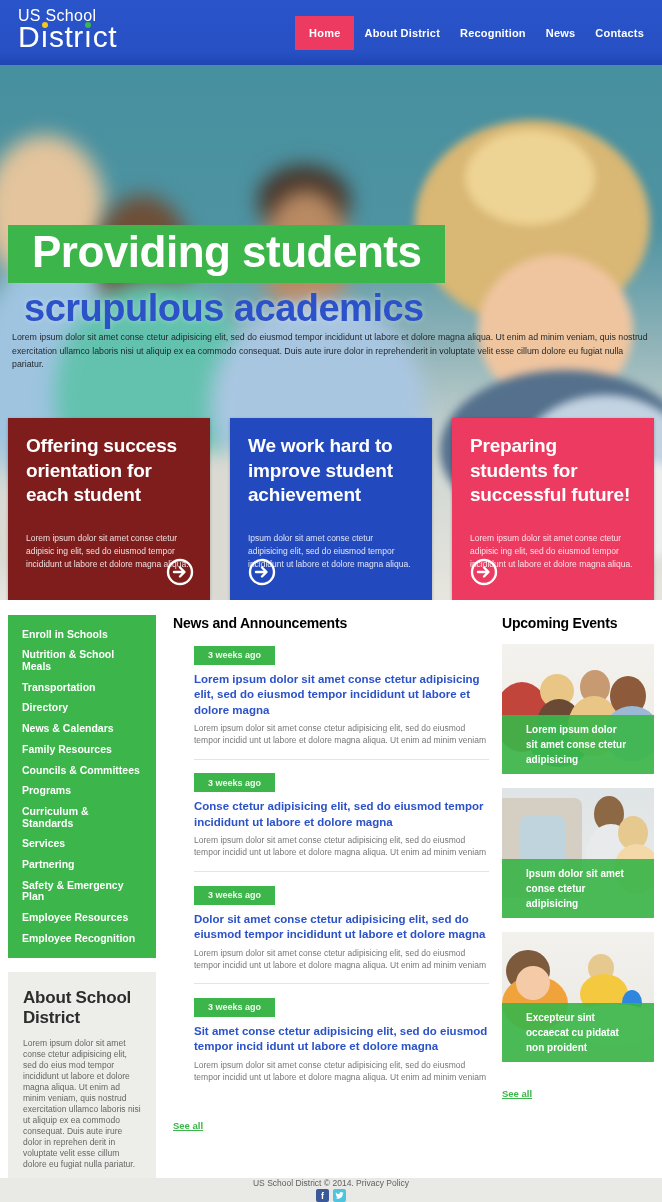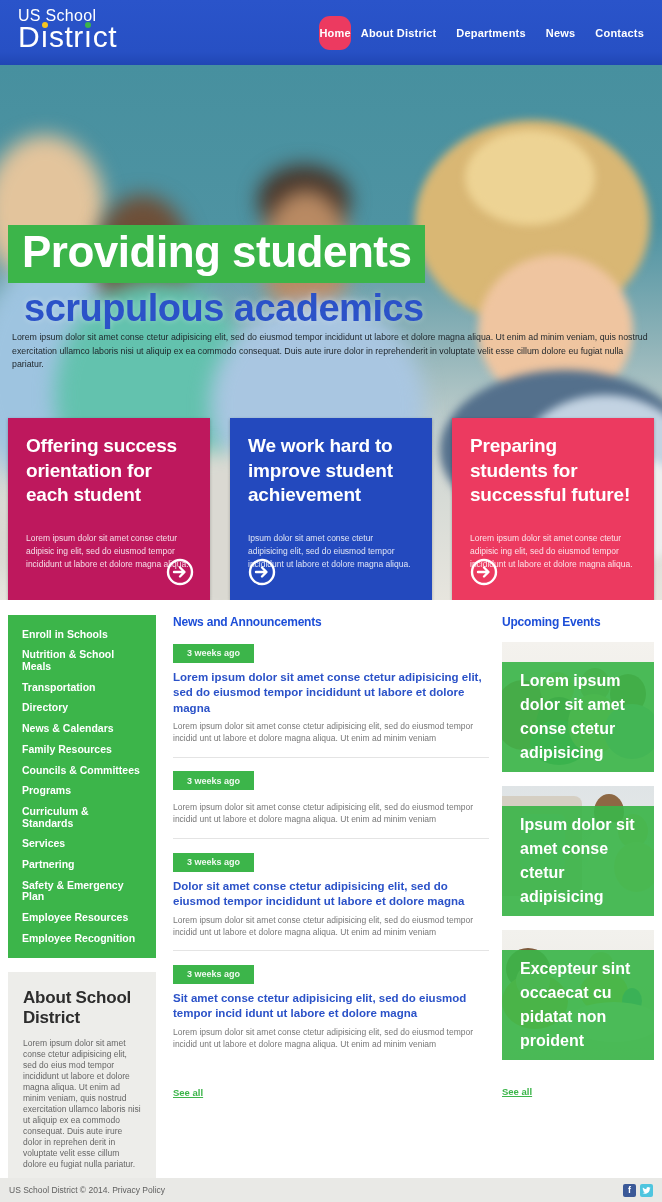--- a/index.html
+++ b/index.html
@@ -23,21 +23,21 @@
   .logo-line1 { font-size:16px; font-weight:400; letter-spacing:.3px; display:block; }
   .logo-line2 { font-size:30px; font-weight:400; letter-spacing:.5px; display:block; margin-top:-4px; line-height:1.05; }
   .iw { position:relative; display:inline-block; }
   .idot { position:absolute; width:6px; height:6px; border-radius:50%; top:1px; left:50%; transform:translateX(-50%); }
   .dot-yellow { background:#F7C520; }
   .dot-green  { background:#3CB54A; }
   .nav { position:absolute; right:8px; top:0; height:65px; display:flex; align-items:center; }
   .nav a {
     color:#fff; font-size:11px; font-weight:700; padding:11px 10px; letter-spacing:.2px;
   }
-  .nav a.active { background:#EC3A60; padding:11px 0;border-radius:11px; }
+  .nav a.active { background:#EC3A60; padding:11px 14px; }
 
   
   .hero {
     position:absolute; top:65px; left:0; width:662px; height:535px;
     overflow:hidden; background:#7FAab4;
   }
   .hero-photo { position:absolute; inset:0;
     background:linear-gradient(180deg,#47909F 0%,#4E93A2 30%,#8FB3B8 52%,#CFD6D2 72%,#E7E5DE 100%);
   }
   .blob { position:absolute; border-radius:50%; }
@@ -56,38 +56,38 @@
   .b-boy-hair   { left:415px; top:55px;  width:235px; height:205px; background:#D9B774; }
   .b-boy-hair2  { left:465px; top:65px;  width:130px; height:95px;  background:#EDD394; }
   .b-boy-face   { left:478px; top:190px; width:155px; height:150px; background:#EFC5A0; }
   .b-boy-shirt  { left:440px; top:305px; width:250px; height:160px; background:#54708C; }
   .b-boy-shirt2 { left:520px; top:330px; width:170px; height:130px; background:#C3D3E2; }
   .b-boy-sleeve { left:560px; top:390px; width:130px; height:110px; background:#EDEFEF; }
 
   .hero-title {
     position:absolute; left:8px; top:160px; z-index:5;
     display:inline-block; background:#3CB54A; color:#fff;
-    font-size:44px; font-weight:700; line-height:1.18; padding:1px 14px 5px;
+    font-size:44px; font-weight:700; line-height:1.18; padding:1px 24px 5px;
     letter-spacing:-.5px;
   }
   .hero-subtitle {
     position:absolute; left:24px; top:222px; z-index:5;
     color:#2B52C8; font-size:38px; font-weight:700; letter-spacing:-.5px;
     text-shadow:0 0 6px rgba(255,255,255,.35);
   }
   .hero-text {
     position:absolute; left:12px; right:10px; top:266px; z-index:5;
     color:#1d2429; font-size:8.8px; line-height:1.55; font-weight:400;
   }
 
   
   .cards { position:absolute; left:0; top:353px; width:662px; height:183px; z-index:6; }
   .card { position:absolute; top:0; width:202px; height:183px; padding:16px 18px; color:#fff;
           box-shadow:0 1px 3px rgba(0,0,0,.25); }
-  .card-1 { left:8px;   background:#be185d; }
+  .card-1 { left:8px;   background:#7f1d1d; }
   .card-2 { left:230px; background:#2349BE; }
   .card-3 { left:452px; background:#EC3A60; }
   .card h3 { font-size:19px; font-weight:700; line-height:1.3; letter-spacing:-.2px; }
   .card p  { margin-top:24px; font-size:8.5px; line-height:1.55; color:rgba(255,255,255,.85); }
   .card .arrow { position:absolute; bottom:15px; width:28px; height:28px; cursor:pointer; }
   .card-1 .arrow { right:16px; }
   .card-2 .arrow, .card-3 .arrow { left:18px; }
 
   
   .content { position:absolute; top:615px; left:0; width:662px; padding:0 8px; display:flex; }
@@ -101,37 +101,37 @@
 
   .about { background:#EDEDEA; margin-top:14px; padding:16px 15px 16px; }
   .about h2 { color:#2d2d2d; font-size:17px; font-weight:700; line-height:1.2; letter-spacing:-.2px; }
   .about p  { margin-top:9px; color:#666; font-size:8.5px; line-height:1.3; }
   .about .readmore {
     display:inline-block; margin-top:12px; background:#EC3A60; border:1px solid #D92D52;
     color:#fff; font-size:10px; font-weight:600; padding:7px 15px; cursor:pointer;
   }
 
   
-  .section-title { color:#1d4ed8; font-size:12px; font-weight:700; letter-spacing:-.2px; }
-  .news-list { margin-top:13px; }
+  .section-title { color:#000000; font-size:14px; font-weight:700; letter-spacing:-.2px; }
+  .news-list { margin-top:13px;margin-left:21px; }
   .news-item { padding-bottom:12px; margin-bottom:12px; border-bottom:1px solid #E4E4E4; }
   .news-item:last-of-type { border-bottom:none; }
   .badge { display:inline-block; background:#3CB54A; color:rgba(255,255,255,.92);
            font-size:9px; font-weight:600; padding:4.5px 14px; margin-bottom:7px; }
   .news-item h4 { color:#2B52C8; font-size:11.5px; font-weight:700; line-height:1.35; cursor:pointer; }
   .news-item p  { margin-top:5px; color:#777; font-size:8.5px; line-height:1.4; }
   .see-all { display:inline-block; margin-top:12px; color:#3CB54A; font-size:9.5px; font-weight:700;
              text-decoration:underline; }
 
   
   .events { margin-top:13px; }
   .event { position:relative; height:130px; margin-bottom:14px; overflow:hidden; cursor:pointer; }
   .ev-img { position:absolute; inset:0; }
   .ev-caption { position:absolute; left:0; right:0; bottom:0; background:rgba(60,181,74,.92);
-                color:#fff; font-size:16px; font-weight:600; line-height:1.5; padding:7px 18px; }
+                color:#fff; font-size:10px; font-weight:600; line-height:1.5; padding:7px 24px; }
   .ev1 .ev-img { background:linear-gradient(180deg,#F4F2EE 0%,#EDEAE4 100%); }
   .ev2 .ev-img { background:linear-gradient(180deg,#DFE4E6 0%,#EDEDEA 100%); }
   .ev3 .ev-img { background:linear-gradient(180deg,#F2F1ED 0%,#E9E7E1 100%); }
   
   .e1a { left:-8px; top:38px; width:56px; height:70px; background:#C2453C; }
   .e1b { left:38px; top:30px; width:34px; height:34px; background:#E9C686; }
   .e1c { left:34px; top:55px; width:46px; height:55px; background:#6B4A35; }
   .e1d { left:28px; top:78px; width:58px; height:45px; background:#2E9E71; }
   .e1e { left:78px; top:26px; width:30px; height:34px; background:#C79A72; }
   .e1f { left:66px; top:52px; width:52px; height:60px; background:#E9C686; }
@@ -148,41 +148,41 @@
   .e3a { left:4px;  top:18px; width:44px; height:42px; background:#7D5A3C; }
   .e3b { left:0px;  top:44px; width:66px; height:55px; background:#F0A33A; }
   .e3c { left:14px; top:34px; width:34px; height:34px; background:#F5CBA7; }
   .e3d { left:86px; top:22px; width:26px; height:28px; background:#E6C98F; }
   .e3e { left:78px; top:42px; width:48px; height:40px; background:#F4C93F; }
   .e3f { left:120px; top:58px; width:20px; height:26px; background:#2E86DE; }
   .e3g { left:66px; top:72px; width:92px; height:40px; background:#FAFAF8; }
 
   
   .footer { position:absolute; left:0; bottom:0; width:662px; height:24px; background:#E9E9E6;
-            display:flex; align-items:center; justify-content:space-between; padding:0 9px; }
+            display:flex; align-items:center; justify-content:space-between; padding:0 9px;flex-direction:column; }
   .copyright { color:#5f5f5f; font-size:8.5px; }
   .copyright a { color:#5f5f5f; text-decoration:none; }
   .social { display:flex; gap:4px; }
   .sicon { width:13px; height:13px; border-radius:2px; display:flex; align-items:center; justify-content:center; cursor:pointer; }
   .fb { background:#3B5998; color:#fff; font-size:9px; font-weight:700; }
   .tw { background:#4EC5DF; }
   .tw svg { width:9px; height:9px; fill:#fff; }
 </style>
 </head>
 <body>
 
 <div class="header">
   <div class="logo">
     <span class="logo-line1">US School</span>
     <span class="logo-line2">D<span class="iw">ı<span class="idot dot-yellow"></span></span>str<span class="iw">ı<span class="idot dot-green"></span></span>ct</span>
   </div>
   <div class="nav">
     <a href="#" class="active">Home</a>
     <a href="#">About District</a>
-    <a href="#">Departments</a>
+    <a href="#">Recognition</a>
     <a href="#">News</a>
     <a href="#">Contacts</a>
   </div>
 </div>
 
 <div class="hero">
   <div class="hero-photo">
     <div class="blob soft b-girl1-hair"></div>
     <div class="blob soft b-girl1-top"></div>
     <div class="blob soft b-girl2-hair"></div>
@@ -265,20 +265,21 @@
   <div class="col-mid">
     <h2 class="section-title">News and Announcements</h2>
     <div class="news-list">
       <div class="news-item">
         <span class="badge">3 weeks ago</span>
         <h4>Lorem ipsum dolor sit amet conse ctetur adipisicing elit, sed do eiusmod tempor incididunt ut labore et dolore magna</h4>
         <p>Lorem ipsum dolor sit amet conse ctetur adipisicing elit, sed do eiusmod tempor incidid unt ut labore et dolore magna aliqua. Ut enim ad minim veniam</p>
       </div>
       <div class="news-item">
         <span class="badge">3 weeks ago</span>
+        <h4>Conse ctetur adipisicing elit, sed do eiusmod tempor incididunt ut labore et dolore magna</h4>
         <p>Lorem ipsum dolor sit amet conse ctetur adipisicing elit, sed do eiusmod tempor incidid unt ut labore et dolore magna aliqua. Ut enim ad minim veniam</p>
       </div>
       <div class="news-item">
         <span class="badge">3 weeks ago</span>
         <h4>Dolor sit amet conse ctetur adipisicing elit, sed do eiusmod tempor incididunt ut labore et dolore magna</h4>
         <p>Lorem ipsum dolor sit amet conse ctetur adipisicing elit, sed do eiusmod tempor incidid unt ut labore et dolore magna aliqua. Ut enim ad minim veniam</p>
       </div>
       <div class="news-item">
         <span class="badge">3 weeks ago</span>
         <h4>Sit amet conse ctetur adipisicing elit, sed do eiusmod tempor incid idunt ut labore et dolore magna</h4>

